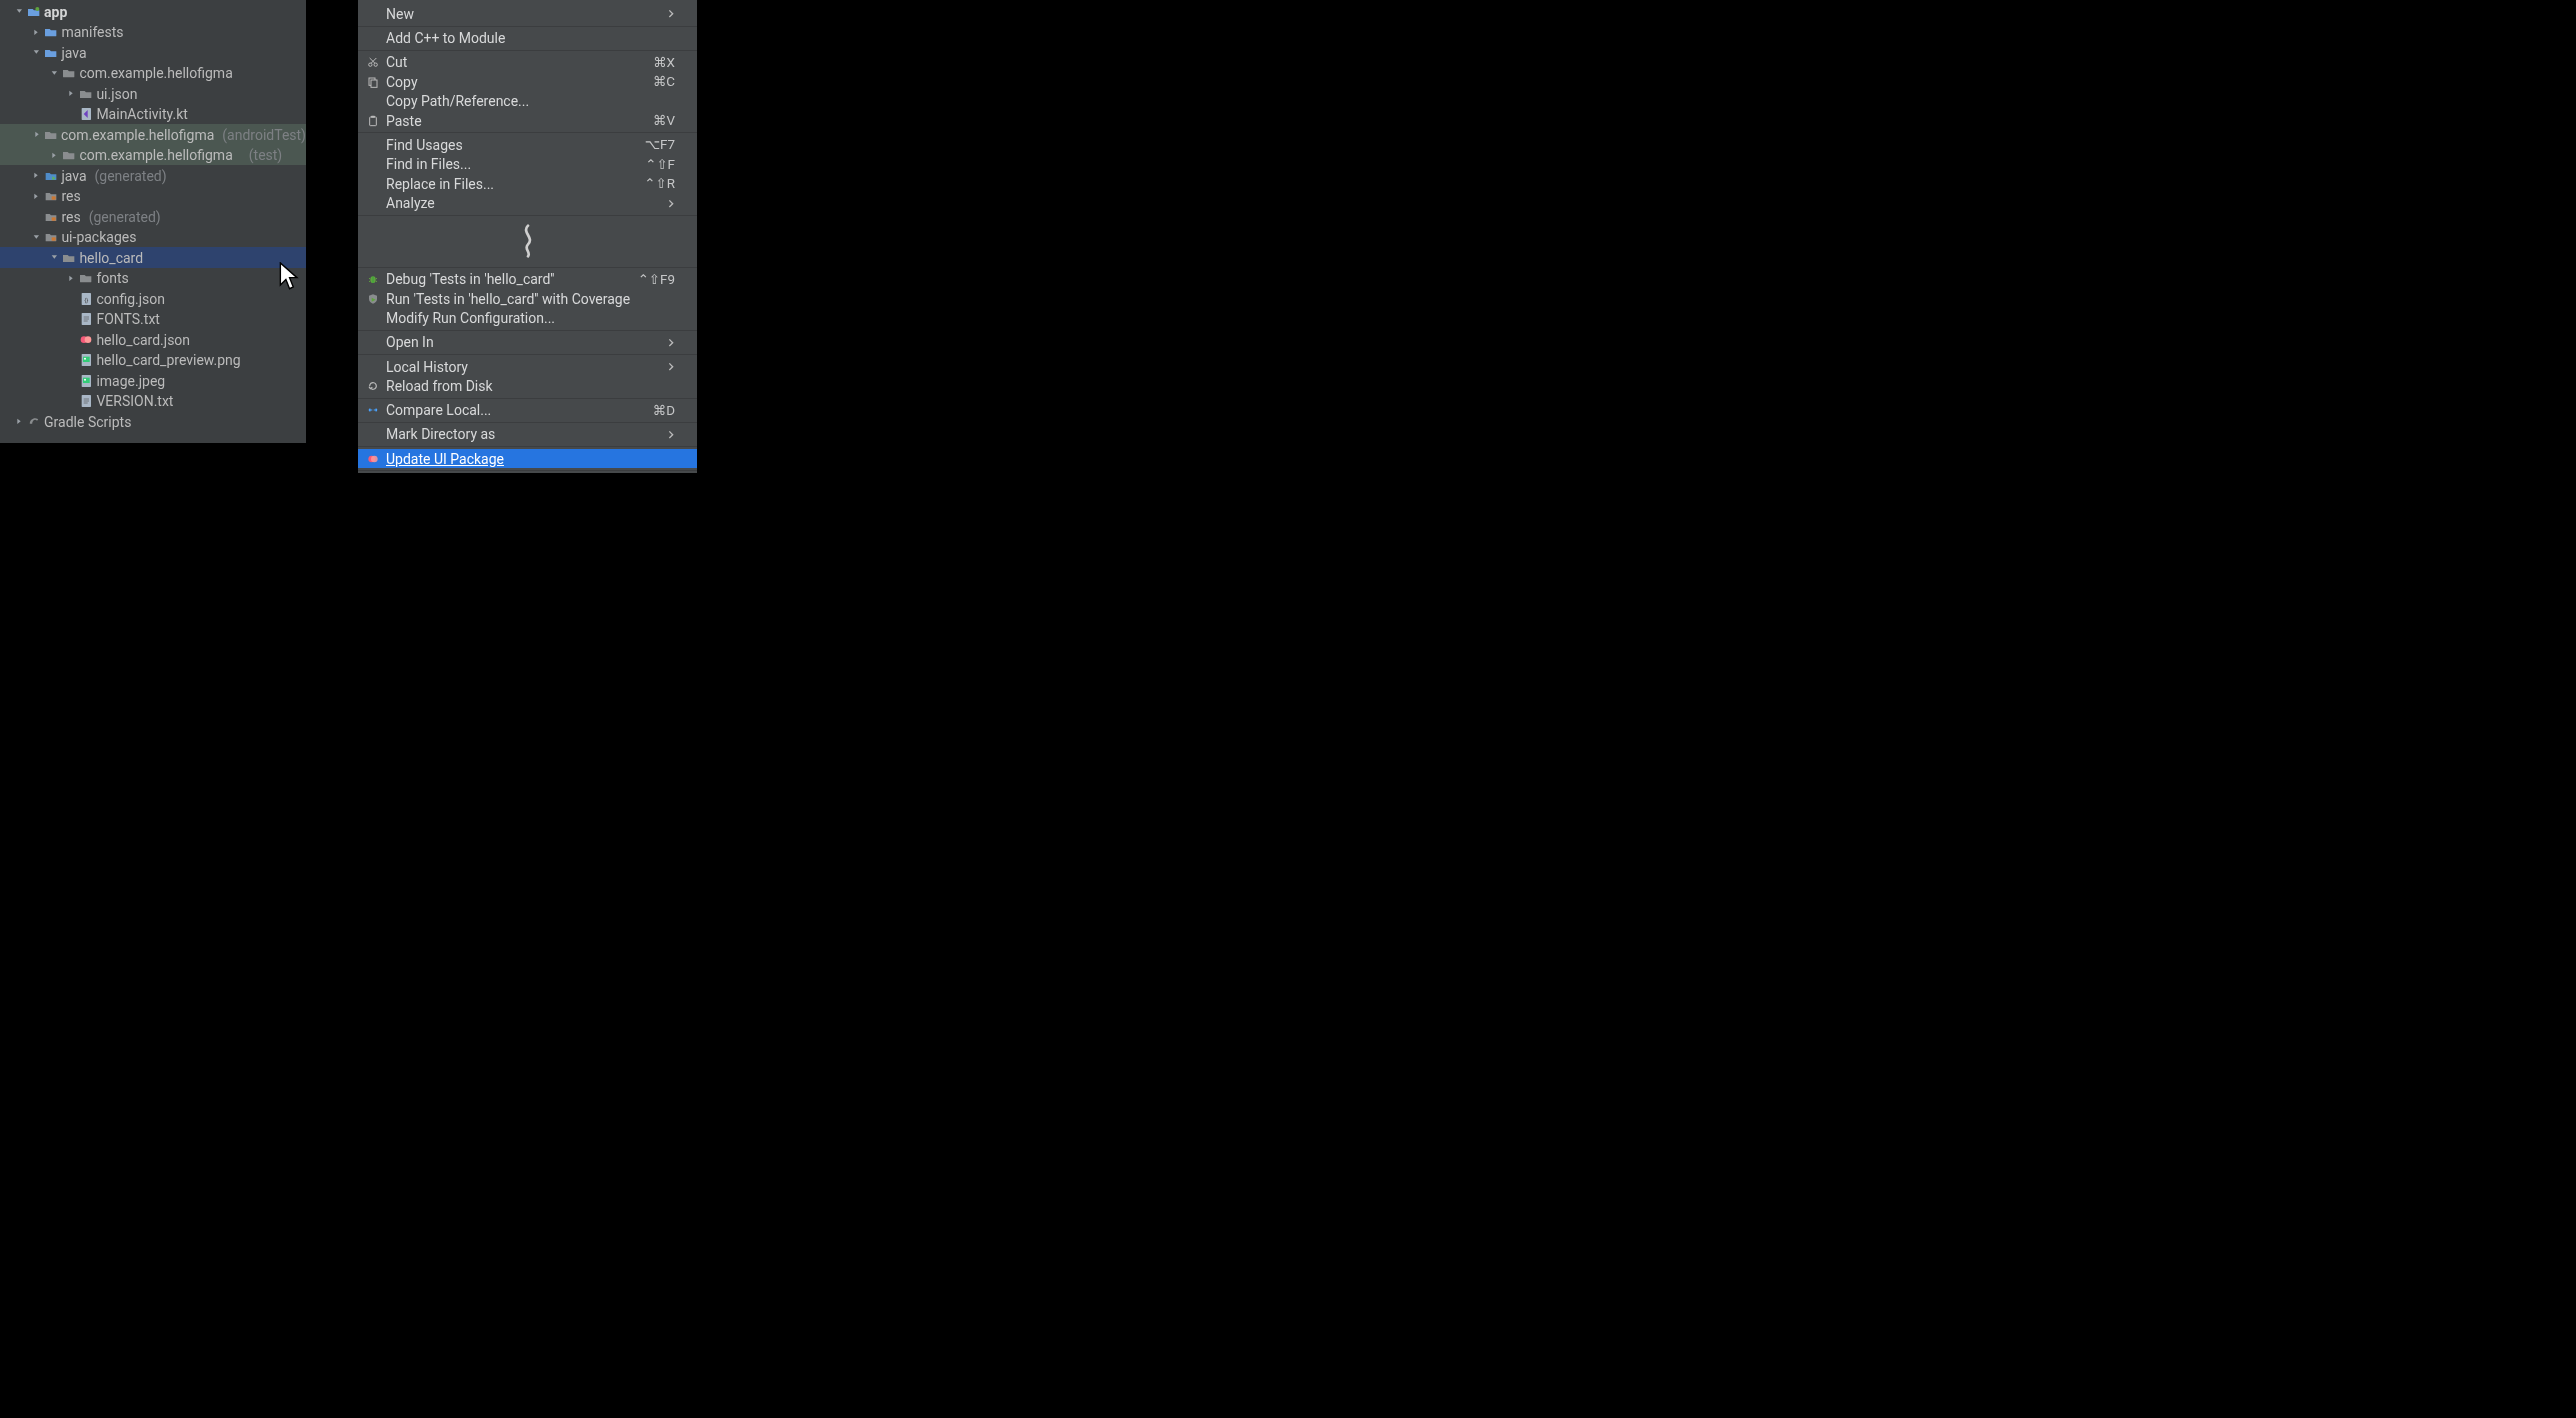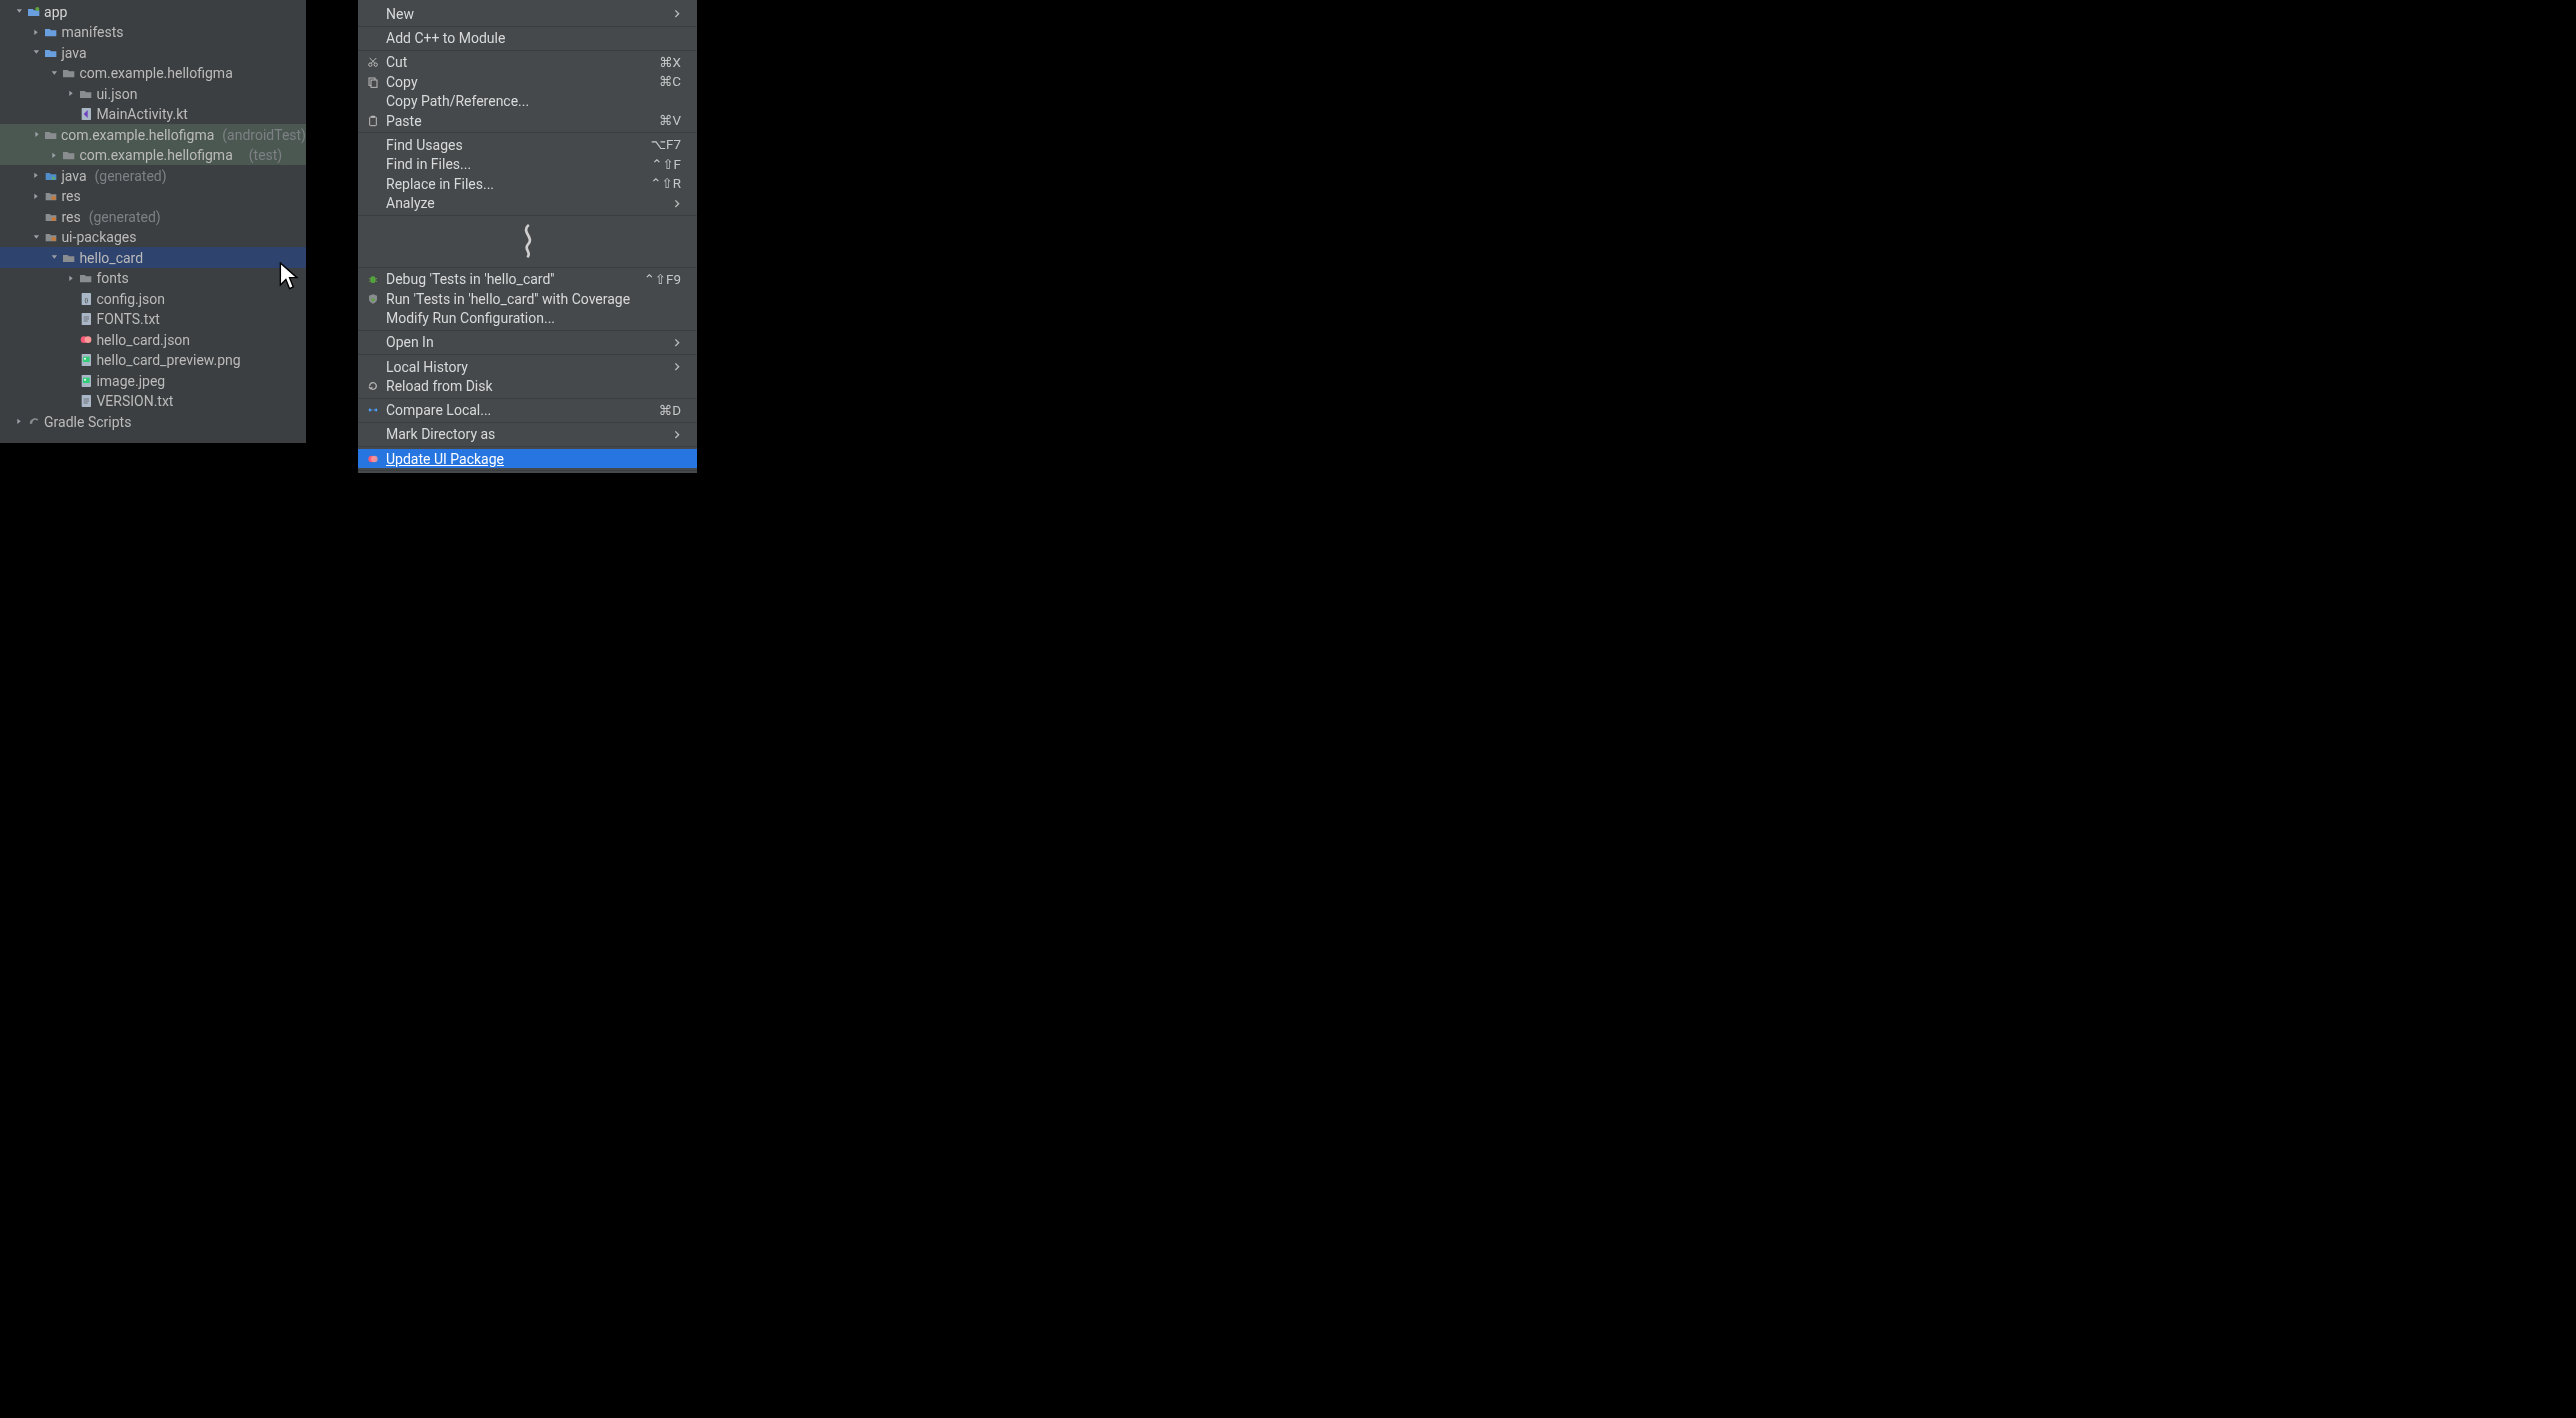--- a/index.html
+++ b/index.html
@@ -6,28 +6,28 @@
     body { background:#000; width:2576px; height:1418px; position:relative; overflow:hidden; }
 
     .panel-tree { position:absolute; left:0; top:0; width:306px; height:443px; background:#3c3f41; color:#bbbbbb; font-size:14px; line-height:1; padding-top:1.3px; }
     .row { display:flex; align-items:center; height:20.5px; gap:4px; white-space:nowrap; cursor:default; }
     .row.selected { background:#2E436E; }
     .row.highlight  { background:#4b5751; }
     .arrow { width:9.4px; display:inline-flex; justify-content:center; font-size:9.4px; color:#9aa0a6; }
     .arrow.blank { visibility:hidden; }
     .indent { display:inline-block; }
     .ico { width:12px; height:12px; display:inline-flex; align-items:center; justify-content:center; }
-    .bold { font-weight:400; color:#d4d5d6; }
+    .bold { font-weight:700; color:#d4d5d6; }
     .dim  { color:#7d8084; }
     svg { display:block; }
 
     .cursor { position:absolute; left:279px; top:262px; width:23px; height:29.5px; pointer-events:none; }
 
     .ctx { position:absolute; left:358px; top:0; width:339px; background:#46494b; color:#d8d9da; font-size:14px; border-radius:0; box-shadow:0 2.7px 13.4px rgba(0,0,0,.5); }
-    .mi { display:flex; align-items:center; height:19.5px; padding:0 16px 0 28px; position:relative; gap:6.7px; cursor:default; }
+    .mi { display:flex; align-items:center; height:19.5px; padding:0 22px 0 28px; position:relative; gap:6.7px; cursor:default; }
     .mi .label { flex:1; white-space:nowrap; }
     .mi .sc { color:#c6c7c8; font-size:13.4px; }
     .mi .sub { color:#c6c7c8; font-size:10.7px; }
     .mi.hl2 { background:#2675e0; color:#fff;text-decoration:underline; }
     .mi .left-ico { position:absolute; left:8px; width:14.8px; height:14.8px; display:flex; align-items:center; justify-content:center; }
     .sep { height:0.7px; background:#3b3d3f; margin:2px 0; }
     .mi.first { margin-top:4px; }
 
     .folder-blue  { fill:#6a9fdf; }
     .folder-grey  { fill:#8a8d8f; }

